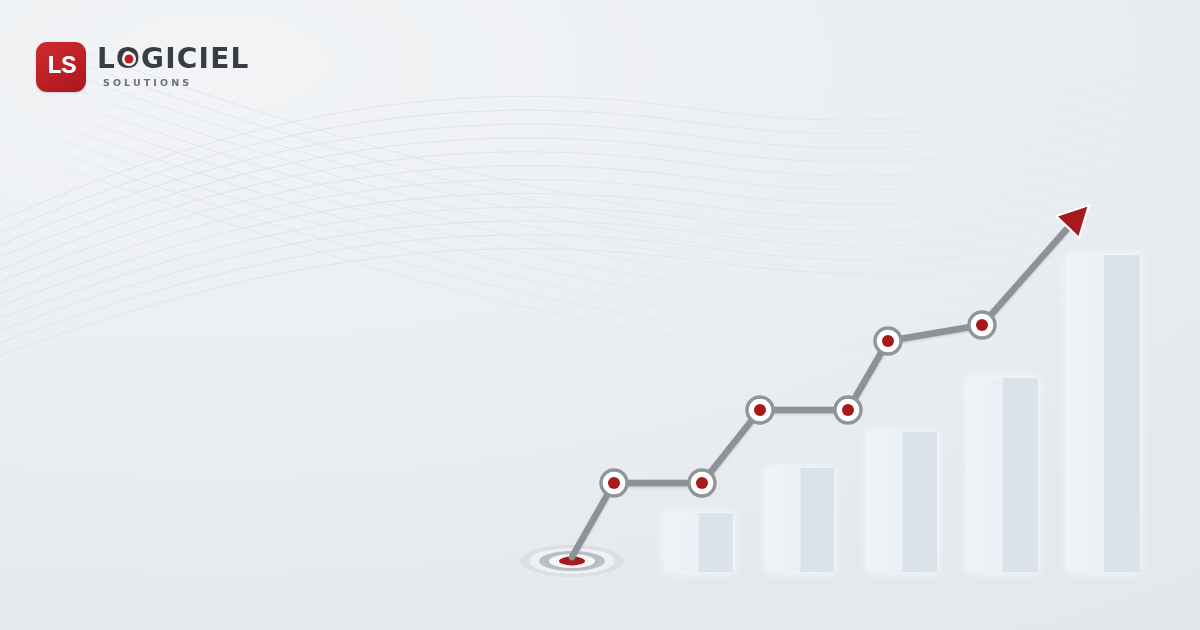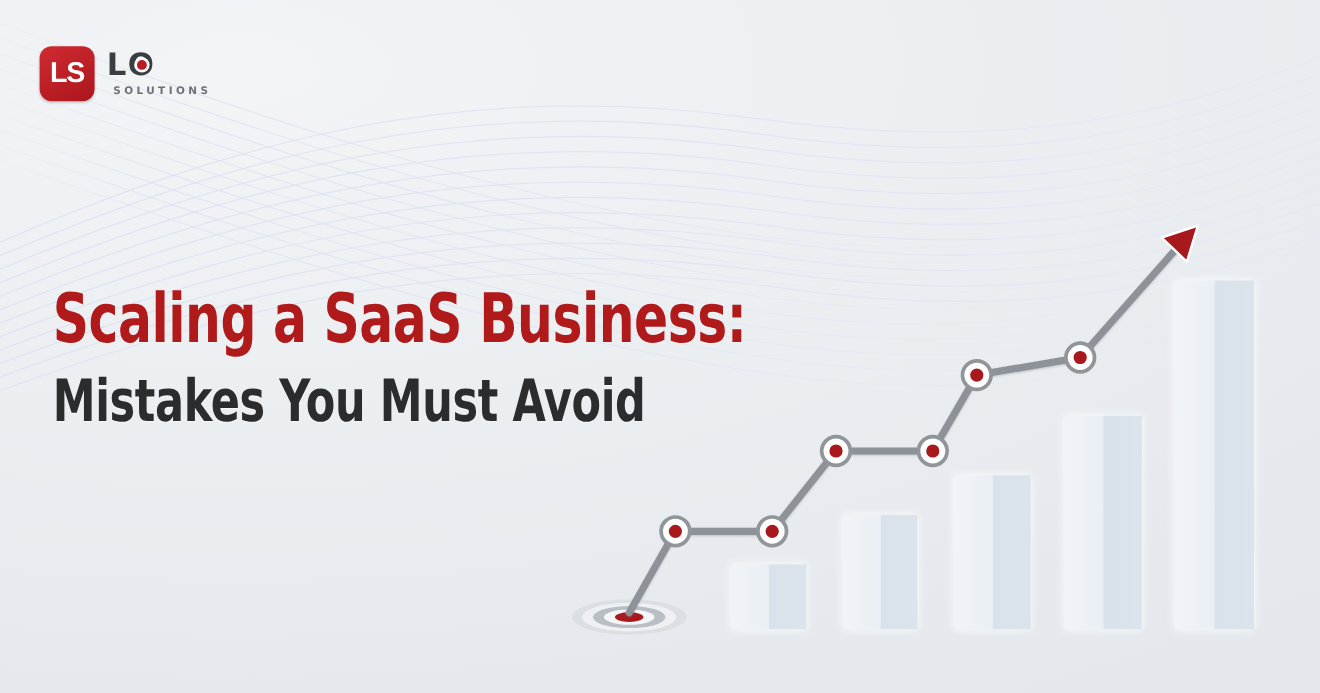--- a/index.html
+++ b/index.html
@@ -22,21 +22,21 @@
   #logo{position:absolute;left:36px;top:42px;display:flex;align-items:flex-start;gap:11px;}
   .ls-mark{
     width:50px;height:50px;border-radius:11px;
     background:linear-gradient(150deg,#cf2b31 0%,#bc1f26 55%,#ab161d 100%);
     box-shadow:0 1px 2px rgba(0,0,0,.16);
     position:relative;flex:none;
   }
   .ls-mark span{
     position:absolute;left:0;right:0;top:50%;transform:translateY(-52%);
     text-align:center;color:#fff;
-    font-family:Liberation Sans, sans-serif;
+    font-family:Liberation Mono, monospace;
     font-weight:700;font-size:26px;letter-spacing:-1px;
   }
   .wordmark{padding-top:3px;}
   .wm-main{
     display:flex;align-items:center;
     font-family:"DejaVu Sans", sans-serif;
     font-weight:700;font-size:28px;line-height:1;
     color:#3a3d42;letter-spacing:1.2px;
   }
   .wm-o{position:relative;display:inline-block;}
@@ -120,29 +120,26 @@
     <div class="ls-mark">
       <span>LS</span>
     </div>
     <div class="wordmark">
       <div class="wm-main">
         <span>L</span>
         <span class="wm-o">
           <span>O</span>
           <span class="o-dot"></span>
         </span>
+        <span>GICIEL</span>
       </div>
       <div class="wm-sub">SOLUTIONS</div>
     </div>
   </div>
 
-  <div id="headline">
-    <div class="h-line1">Scaling a SaaS Business:</div>
-    <div class="h-line2">Mistakes You Must Avoid</div>
-  </div>
 
   <svg id="chart" viewBox="0 0 1200 630" preserveAspectRatio="none">
     <defs>
       <linearGradient id="barL" x1="0" y1="0" x2="1" y2="0">
         <stop offset="0%" stop-color="#f0f4f8"></stop>
         <stop offset="100%" stop-color="#e9eff4"></stop>
       </linearGradient>
       <linearGradient id="barR" x1="0" y1="0" x2="1" y2="0">
         <stop offset="0%" stop-color="#d9e2ea"></stop>
         <stop offset="100%" stop-color="#dbe4eb"></stop>

